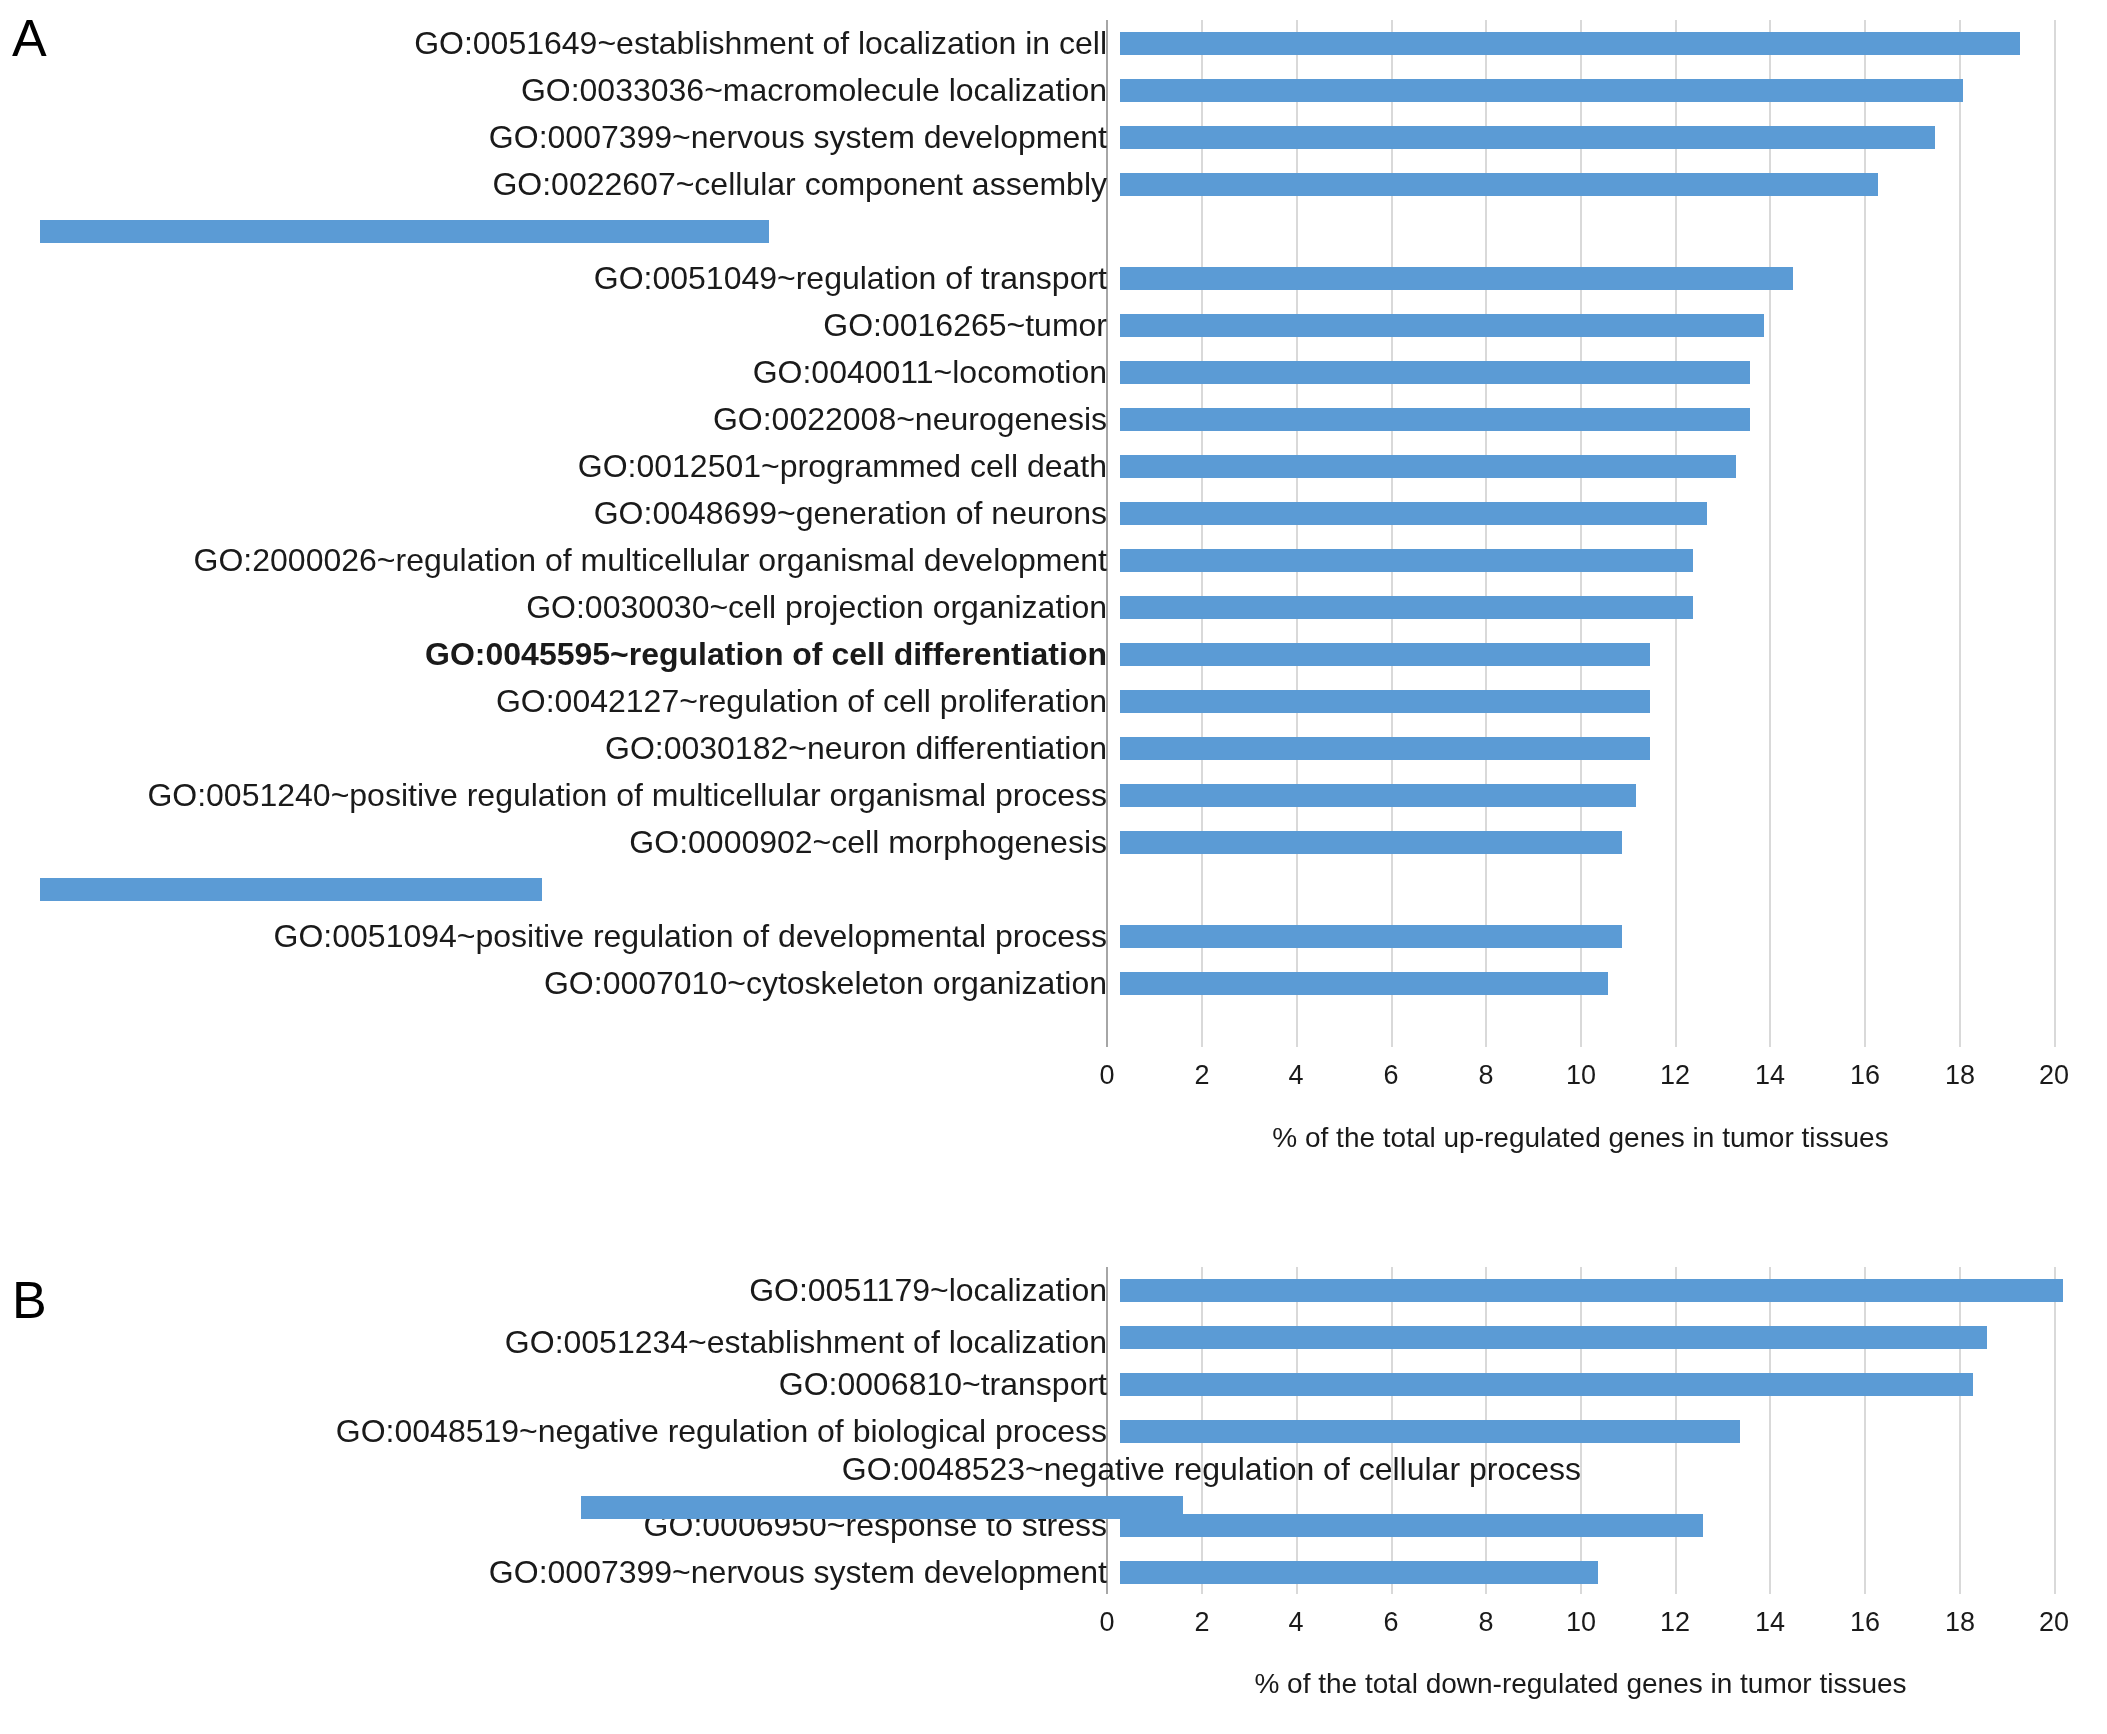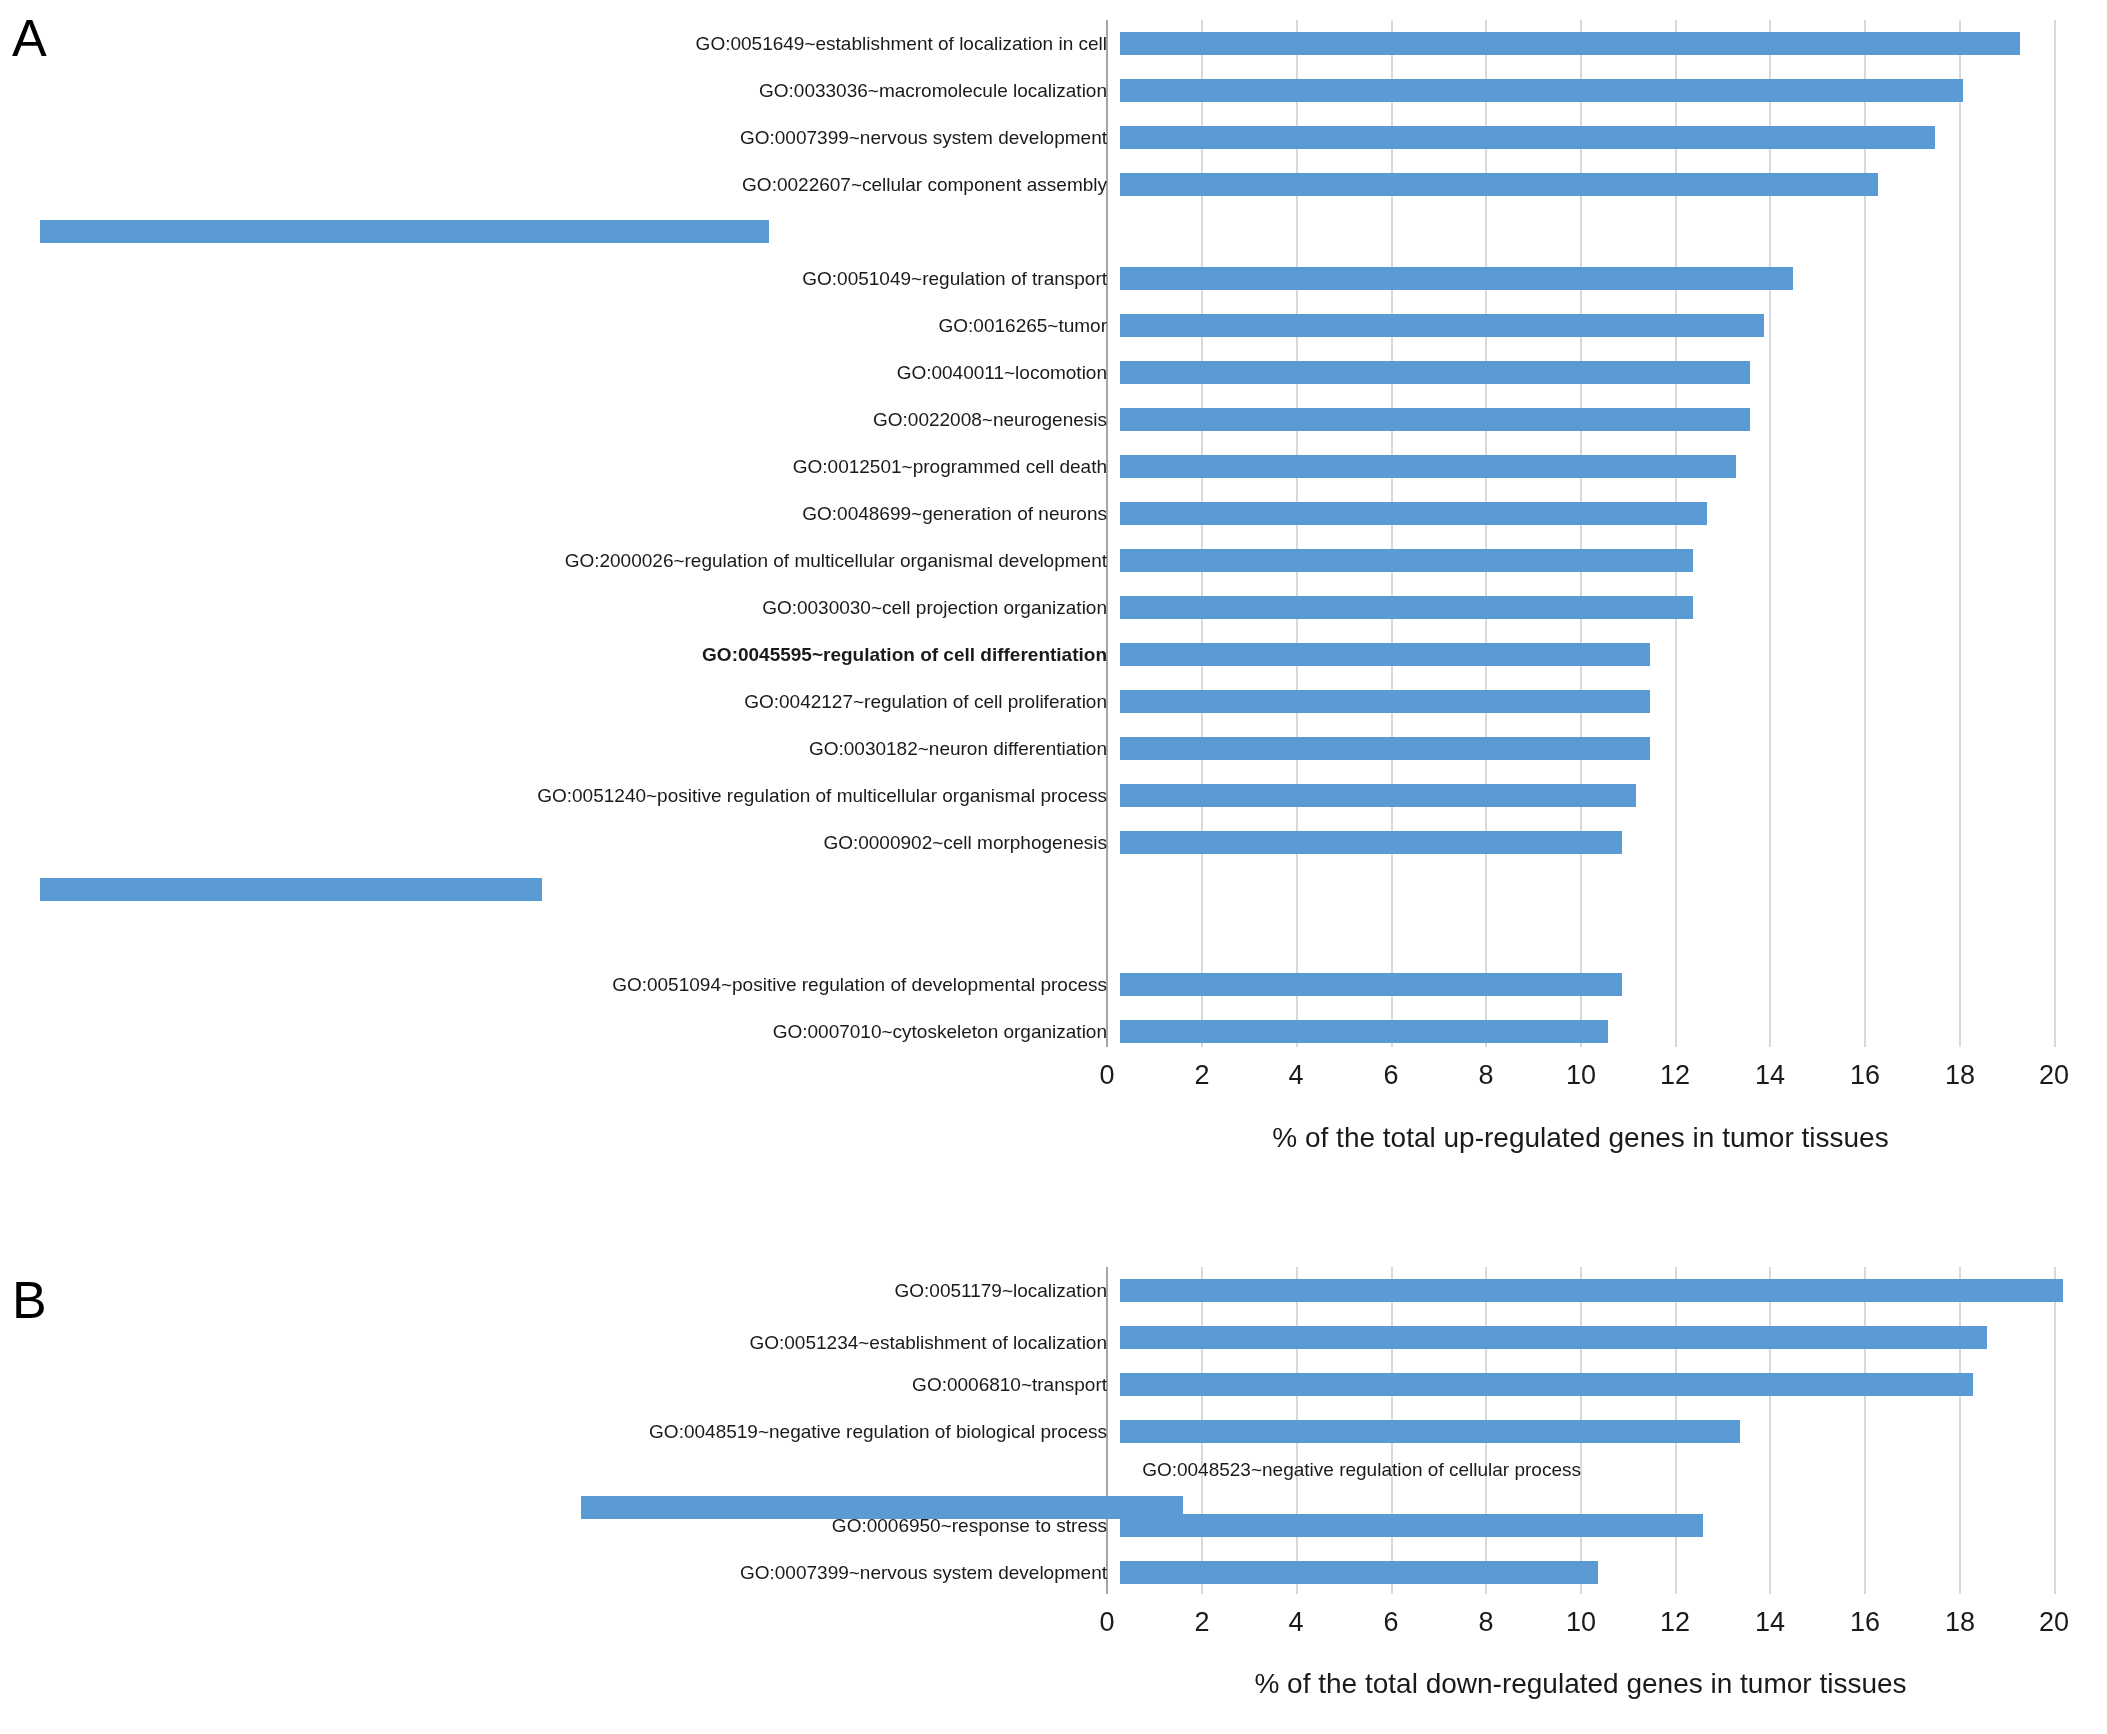--- a/index.html
+++ b/index.html
@@ -46,21 +46,21 @@
   }
   .row {
     display: flex;
     align-items: center;
     width: 100%;
     box-sizing: border-box;
   }
   .cat-label {
     text-align: right;
     padding-right: 13px;
-    font-size: 19px;
+    font-size: 32px;
     line-height: 29px;
     white-space: nowrap;
     color: #1a1a1a;
     font-family: "Liberation Sans", sans-serif;
   }
   .plot-cell {
     position: relative;
     height: 100%;
     flex: none;
   }
@@ -236,21 +236,21 @@
           <div class="cat-label" style="width: 1067px;">GO:0000902~cell morphogenesis</div>
           <div class="plot-cell" style="width: 947px; height: 47px;">
             <div class="bar" style="width: 502px; height: 23px; top: 12px; background: rgb(91, 155, 213);"></div>
           </div>
         </div>
         <div class="row" style="height: 47px;">
           <div class="plot-cell" style="width: 947px; height: 47px;">
             <div class="bar" style="width: 502px; height: 23px; top: 12px; background: rgb(91, 155, 213);"></div>
           </div>
         </div>
-        <div class="row" style="height: 47px; margin-top: 48px;">
+        <div class="row" style="height: 47px;">
           <div class="cat-label" style="width: 1067px;">GO:0051094~positive regulation of developmental process</div>
           <div class="plot-cell" style="width: 947px; height: 47px;">
             <div class="bar" style="width: 502px; height: 23px; top: 12px; background: rgb(91, 155, 213);"></div>
           </div>
         </div>
         <div class="row" style="height: 47px;">
           <div class="cat-label" style="width: 1067px;">GO:0007010~cytoskeleton organization</div>
           <div class="plot-cell" style="width: 947px; height: 47px;">
             <div class="bar" style="width: 488px; height: 23px; top: 12px; background: rgb(91, 155, 213);"></div>
           </div>

